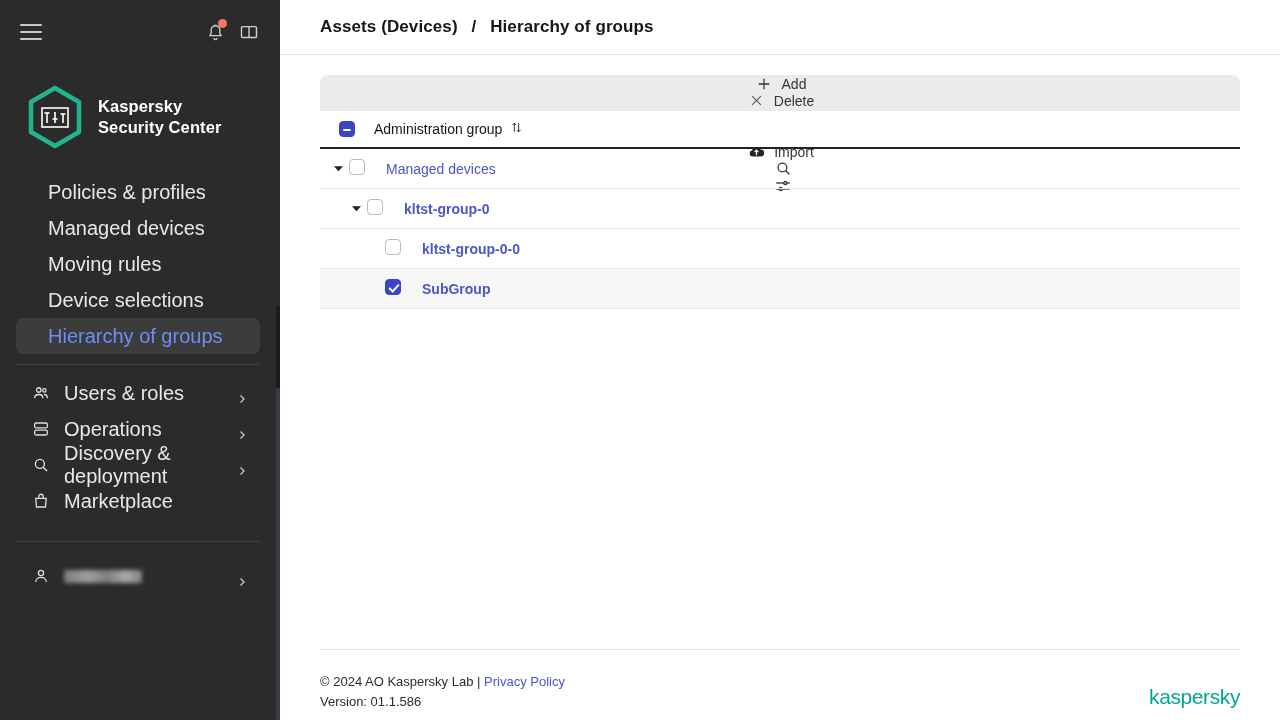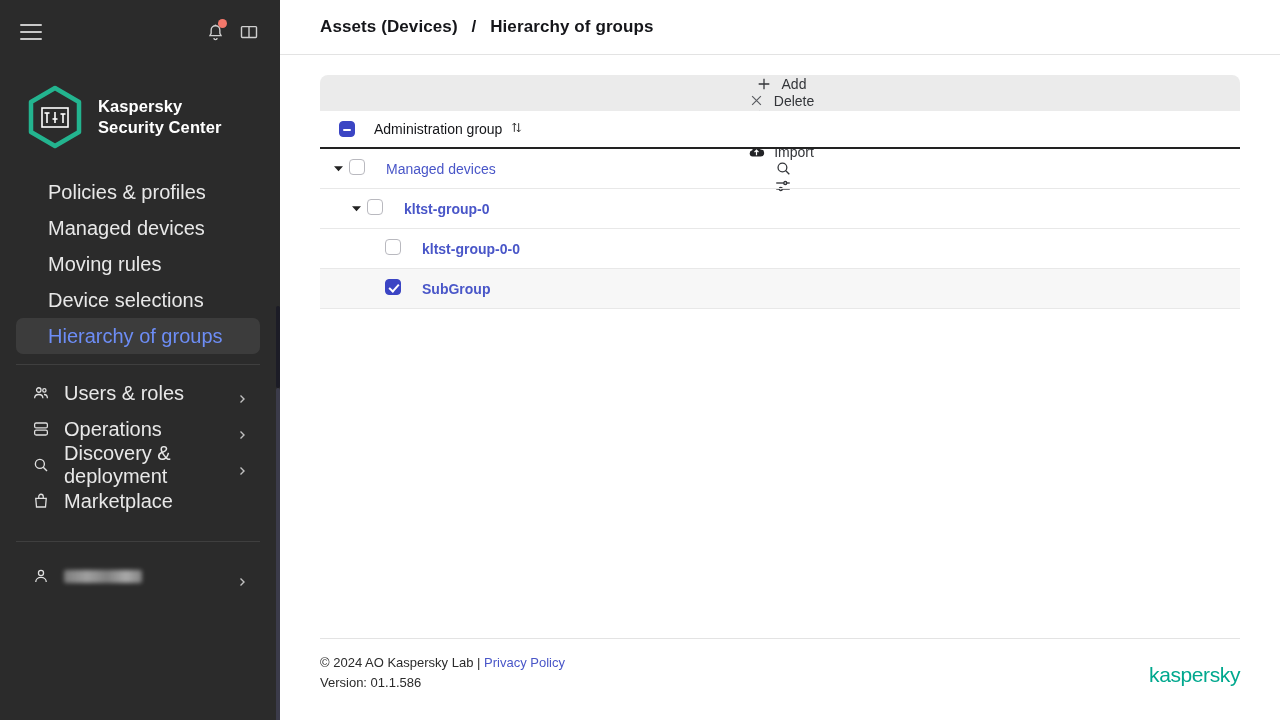--- a/index.html
+++ b/index.html
@@ -158,21 +158,21 @@
   .box.indet:after {
     content: ""; position: absolute; left: 3px; top: 6.5px; width: 8px; height: 2px;
     background: #fff; border-radius: 1px;
   }
 
   .spacer { flex: 1; }
 
   .footer {
     border-top: 1px solid #e3e3e3;
     margin: 0 40px; padding: 14px 0 0 0;
-    display: flex; align-items: flex-start; height: 82px;
+    display: flex; align-items: center; height: 71px;
   }
   .footer-left { font-size: 13px; color: #2b2b2b; line-height: 20px; }
   .footer-left a { color: #4956c8; text-decoration: none; cursor: pointer; }
   .footer-right { margin-left: auto; padding-top: 10px; }
   .kl-word { font-size: 21px; color: #00a88e; letter-spacing: -.4px; font-weight: 500; }
 </style>
 </head>
 <body>
 
 <div class="app">

